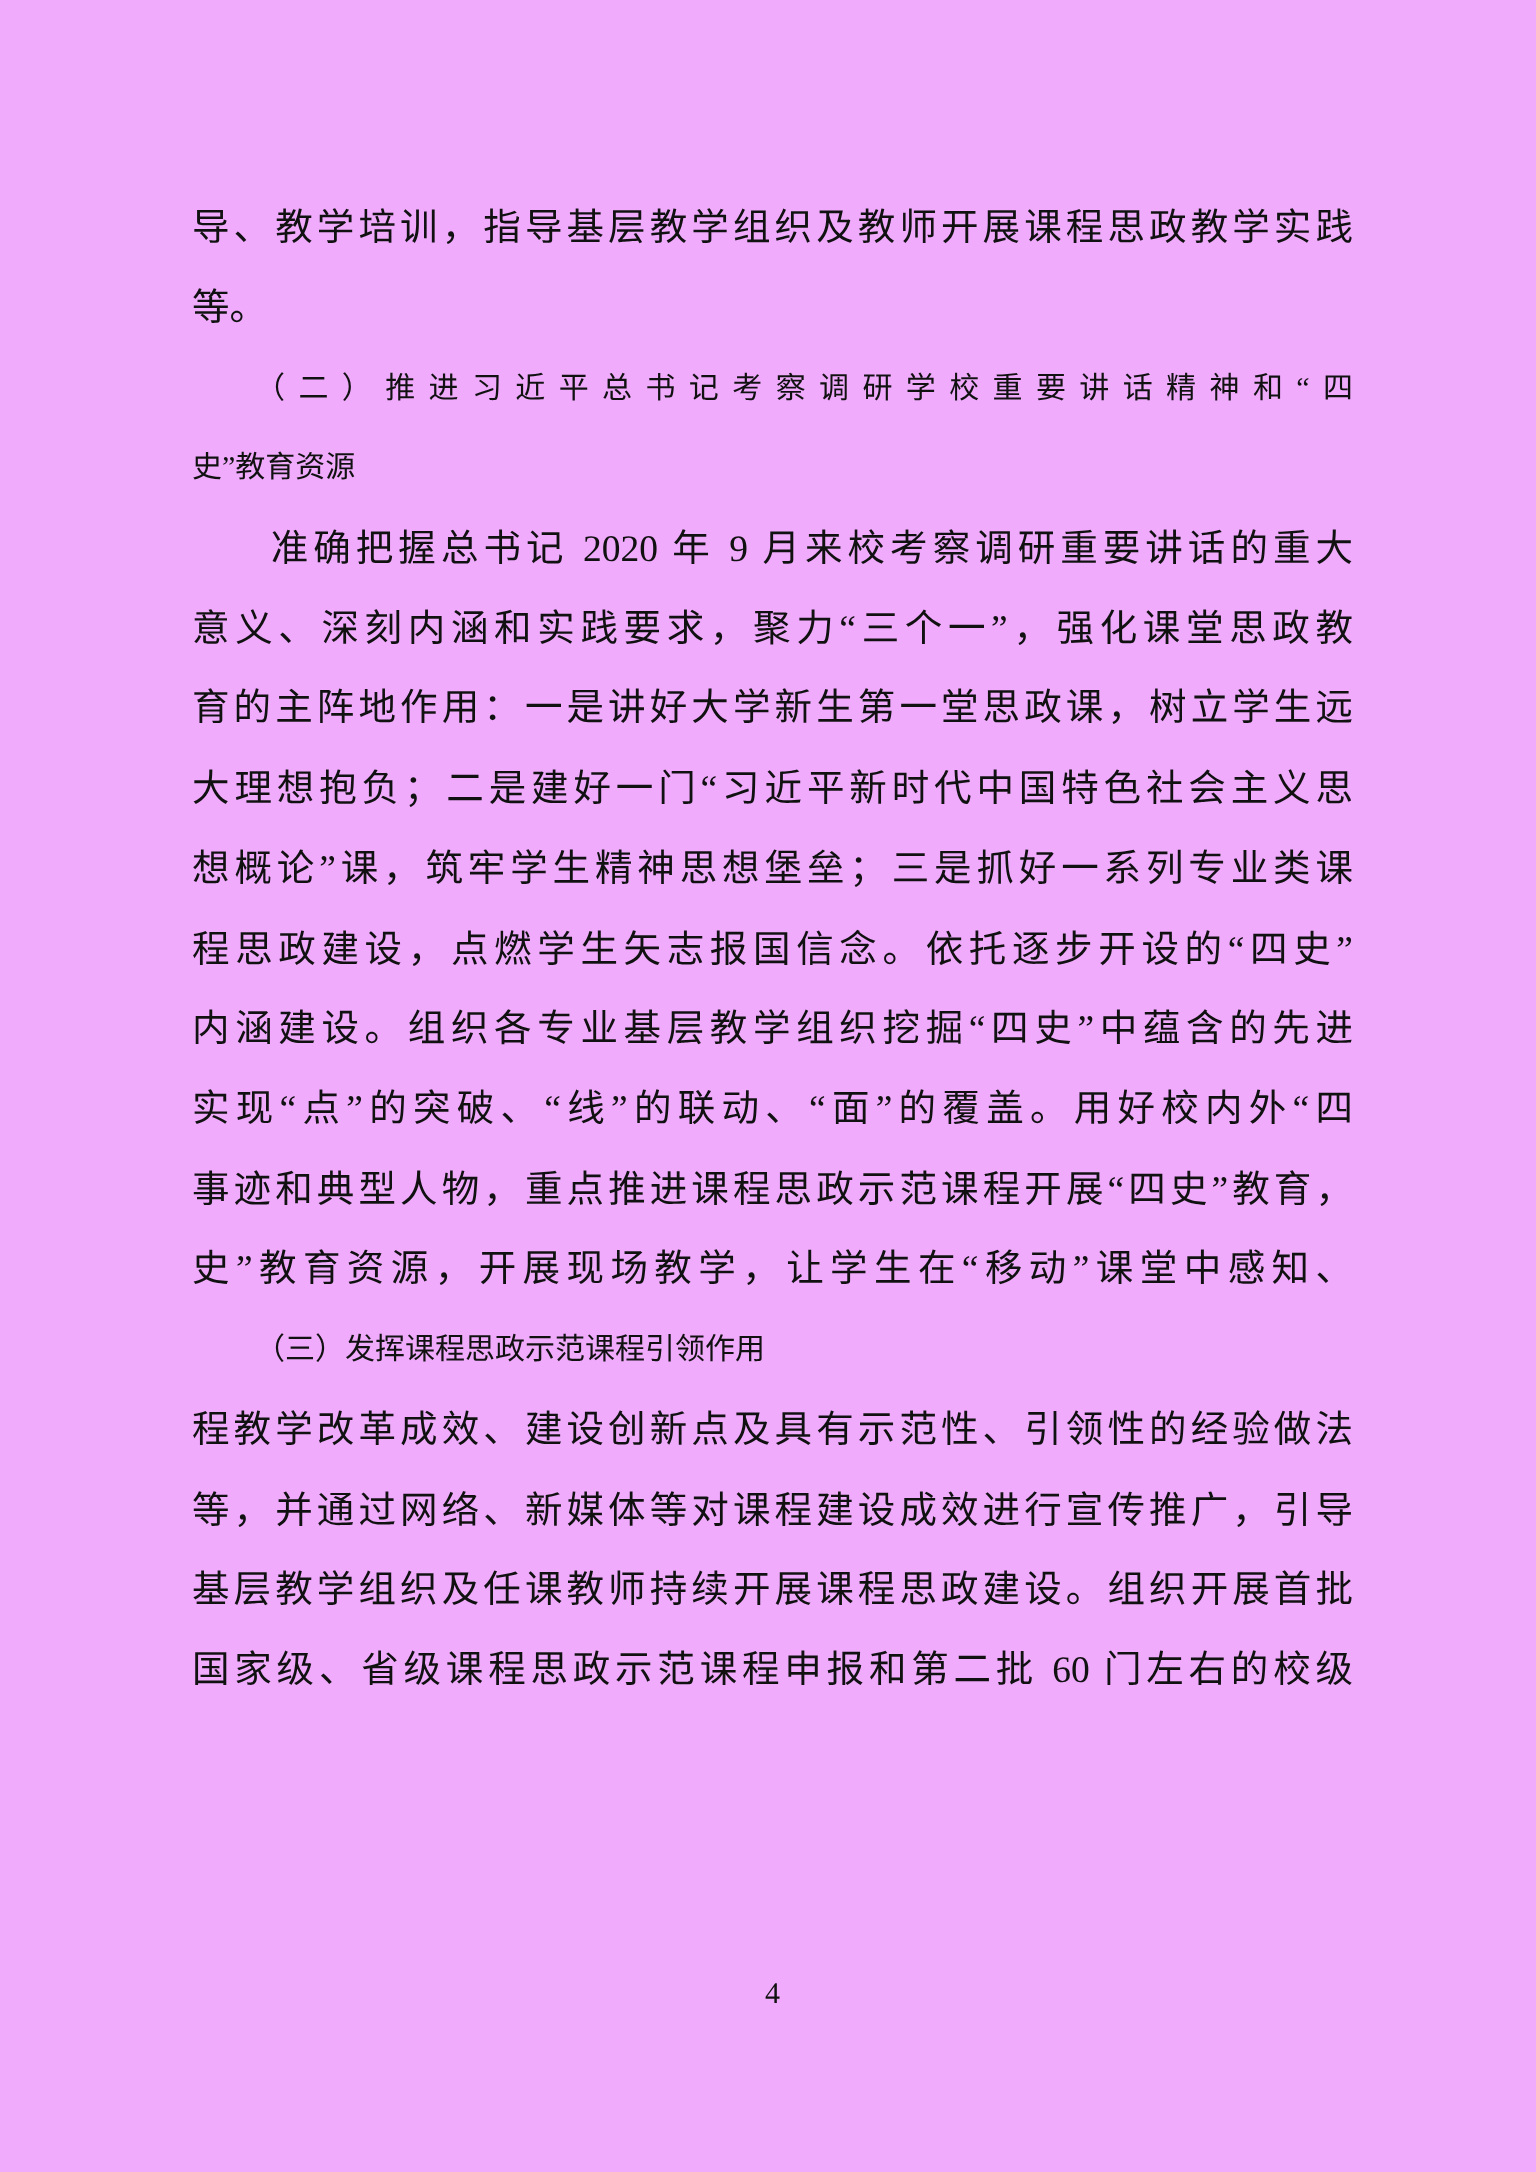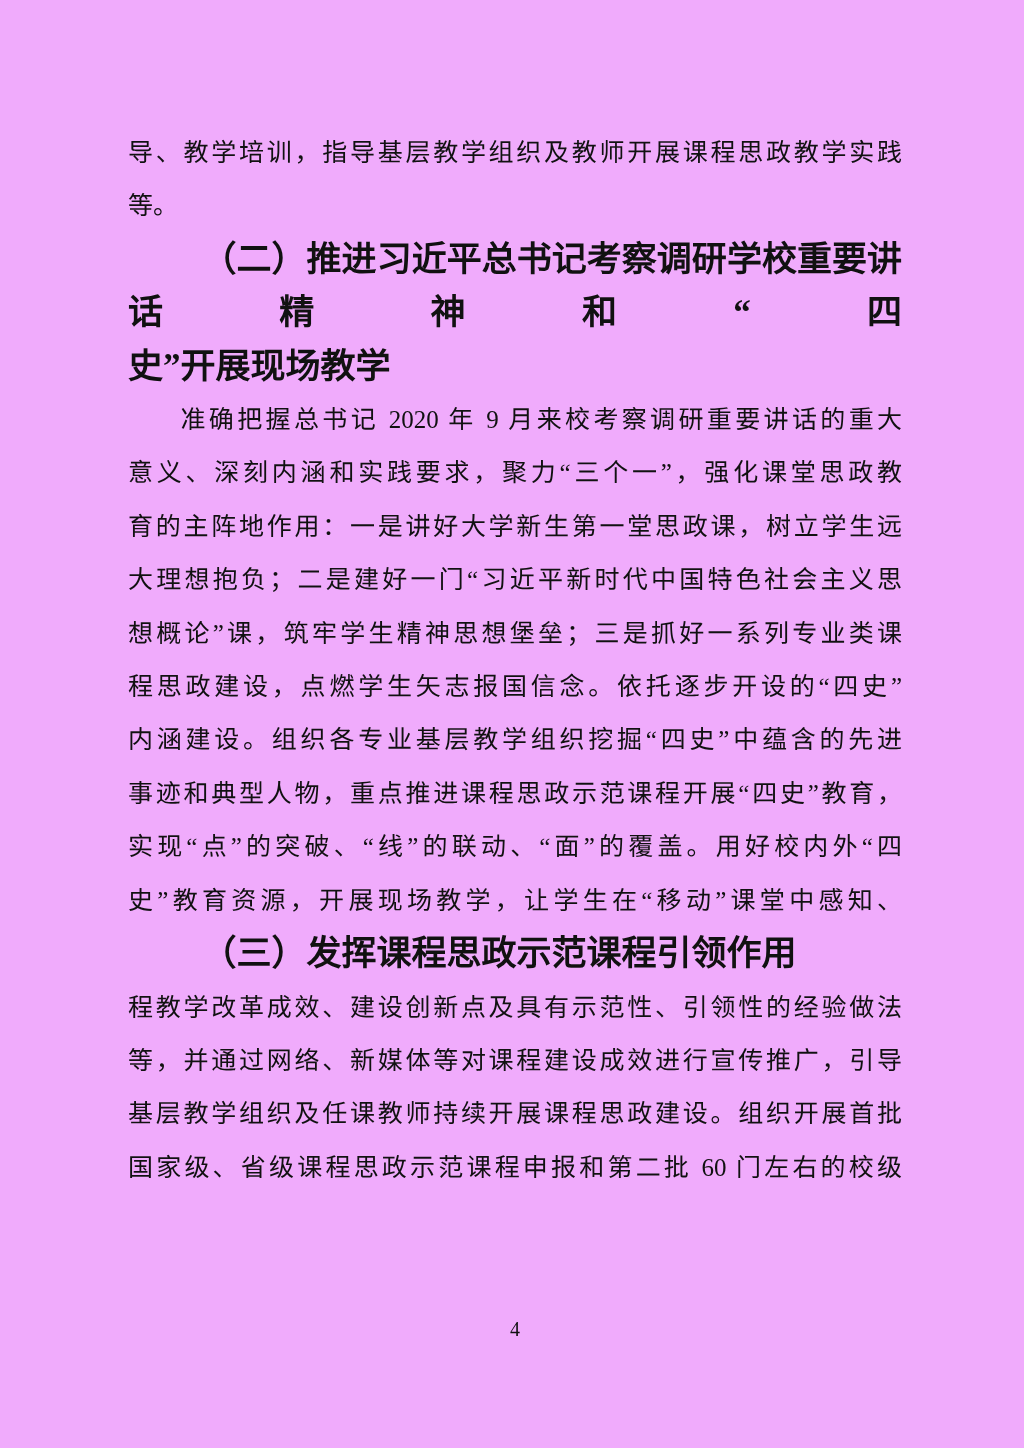--- a/index.html
+++ b/index.html
@@ -33,52 +33,52 @@
     text-align: justify;
     text-align-last: justify;
     text-justify: inter-character;
   }
   
   .line.indent {
     text-indent: 2.1em;
   }
   
   .line.bold {
-    font-weight: 700;
-    font-size: 35px;
+    font-weight: 400;
+    font-size: 20px;
   }
   .page-number {
     position: absolute;
     left: 128px;
     top: 1316px;
     width: 774px;
     text-align: center;
     font-size: 20px;
     line-height: 26px;
     color: #111111;
   }
 </style>
 </head>
 <body>
 
 <div class="page">
   <div class="content">
     <div class="line j">导、教学培训，指导基层教学组织及教师开展课程思政教学实践</div>
     <div class="line">等。</div>
     <div class="line j indent bold">（二）推进习近平总书记考察调研学校重要讲话精神和“四</div>
-    <div class="line bold">史”开展现场教学</div>
+    <div class="line bold">史”教育资源</div>
     <div class="line j indent">准确把握总书记 2020 年 9 月来校考察调研重要讲话的重大</div>
     <div class="line j">意义、深刻内涵和实践要求，聚力“三个一”，强化课堂思政教</div>
     <div class="line j">育的主阵地作用：一是讲好大学新生第一堂思政课，树立学生远</div>
     <div class="line j">大理想抱负；二是建好一门“习近平新时代中国特色社会主义思</div>
     <div class="line j">想概论”课，筑牢学生精神思想堡垒；三是抓好一系列专业类课</div>
     <div class="line j">程思政建设，点燃学生矢志报国信念。依托逐步开设的“四史”</div>
     <div class="line j">内涵建设。组织各专业基层教学组织挖掘“四史”中蕴含的先进</div>
+    <div class="line j">实现“点”的突破、“线”的联动、“面”的覆盖。用好校内外“四</div>
     <div class="line j">事迹和典型人物，重点推进课程思政示范课程开展“四史”教育，</div>
-    <div class="line j">实现“点”的突破、“线”的联动、“面”的覆盖。用好校内外“四</div>
     <div class="line j">史”教育资源，开展现场教学，让学生在“移动”课堂中感知、</div>
     <div class="line indent bold">（三）发挥课程思政示范课程引领作用</div>
     <div class="line j">程教学改革成效、建设创新点及具有示范性、引领性的经验做法</div>
     <div class="line j">等，并通过网络、新媒体等对课程建设成效进行宣传推广，引导</div>
     <div class="line j">基层教学组织及任课教师持续开展课程思政建设。组织开展首批</div>
     <div class="line j">国家级、省级课程思政示范课程申报和第二批 60 门左右的校级</div>
   </div>
   <div class="page-number">4</div>
 </div>
 

